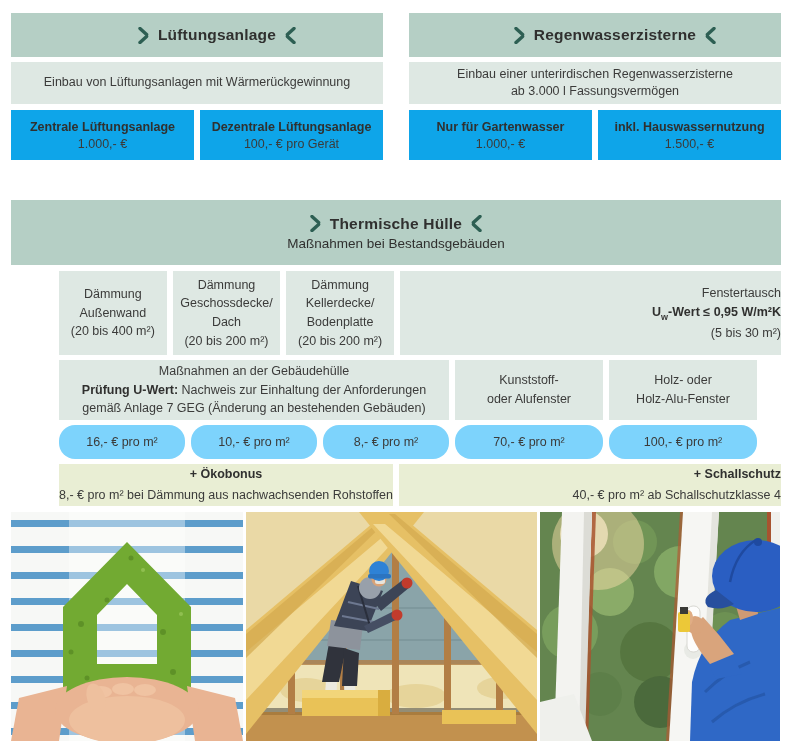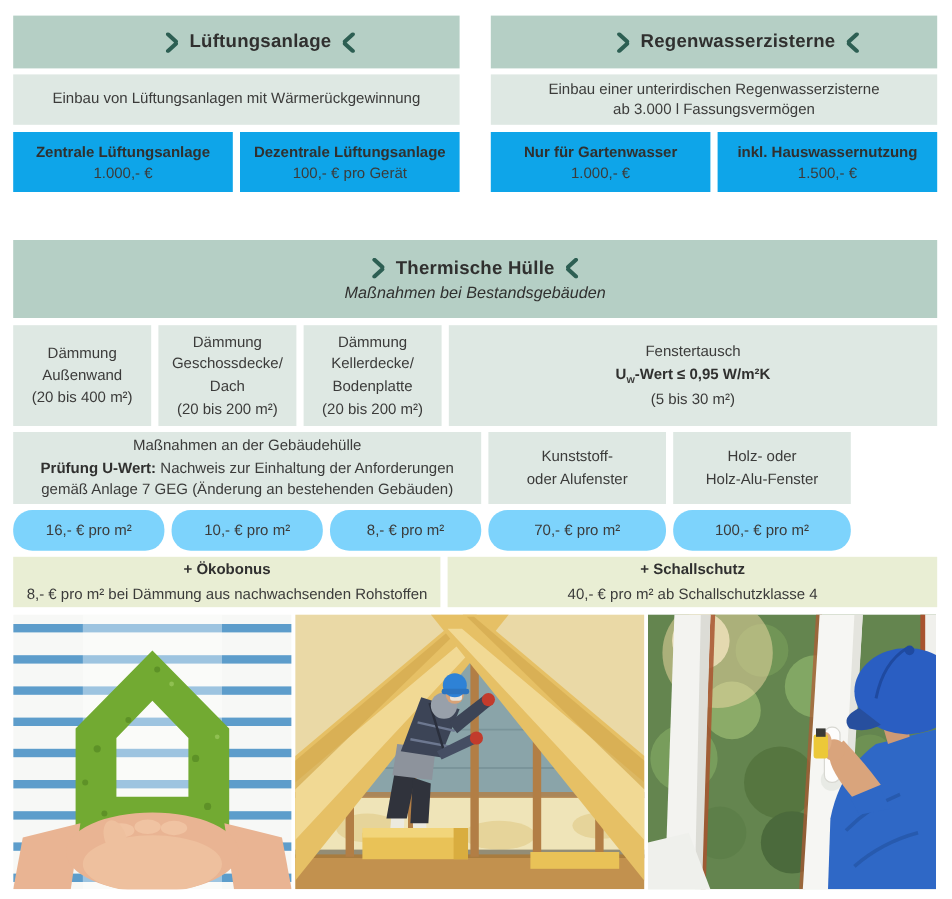--- a/index.html
+++ b/index.html
@@ -31,29 +31,29 @@
   }
   .price-label { font-weight:700; color:#30302f; }
 
   
   .thermal { margin-top:40px; }
   .t-header {
     height:65px; background:#b5cfc5; display:flex; flex-direction:column;
     align-items:center; justify-content:center; gap:3px;text-align:center;
   }
   .t-title-row { display:flex; align-items:center; gap:9px; }
-  .t-subtitle { font-size:13.5px; color:#30302f;font-style:italic; }
-  .t-row { display:flex; gap:6px; margin-top:5px; }
+  .t-subtitle { font-size:13.5px; color:#30302f; }
+  .t-row { display:flex; gap:6px; margin-top:5px;margin-left:48px; }
   .t-row.first { margin-top:6px; }
   .cell {
     background:#dee8e3; display:flex; flex-direction:column; align-items:center;
     justify-content:center; text-align:center; font-size:12.5px; line-height:1.5;
   }
   .pre { white-space:pre-line; }
-  .w1 { width:126px; } .w4 { width:446px; } .w3 { width:390px; } .wh { width:148px; }
+  .w1 { width:126px; } .w4 { width:446px;align-items:flex-end; } .w3 { width:390px; } .wh { width:148px; }
   .r1 .cell { height:84px; }
   .r2 .cell { height:60px; }
   .r3 .cell { height:34px; background:#7dd3fc;border-radius:16px; }
   .r4 .cell { height:42px; background:#e9eed4; gap:2px; }
   .bold { font-weight:700; color:#30302f; }
   .usub { font-size:9px; vertical-align:sub; font-weight:700; }
   .mass-par { width:368px; }
 
   
   .photos { display:flex; gap:3px; margin-top:6px; height:229px; }

